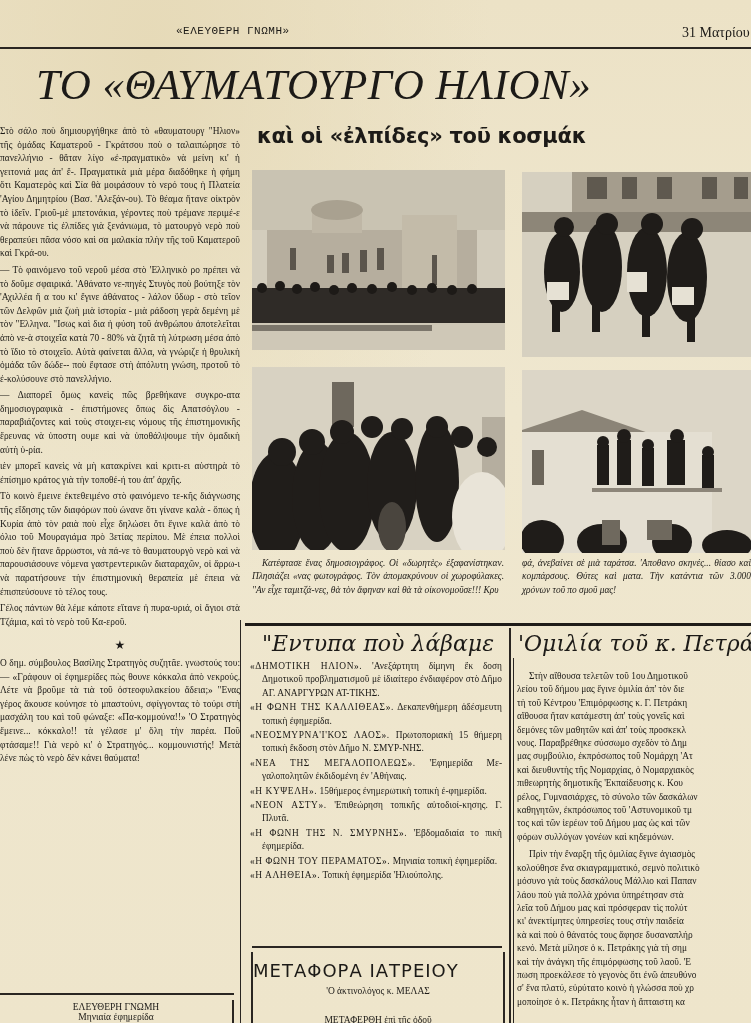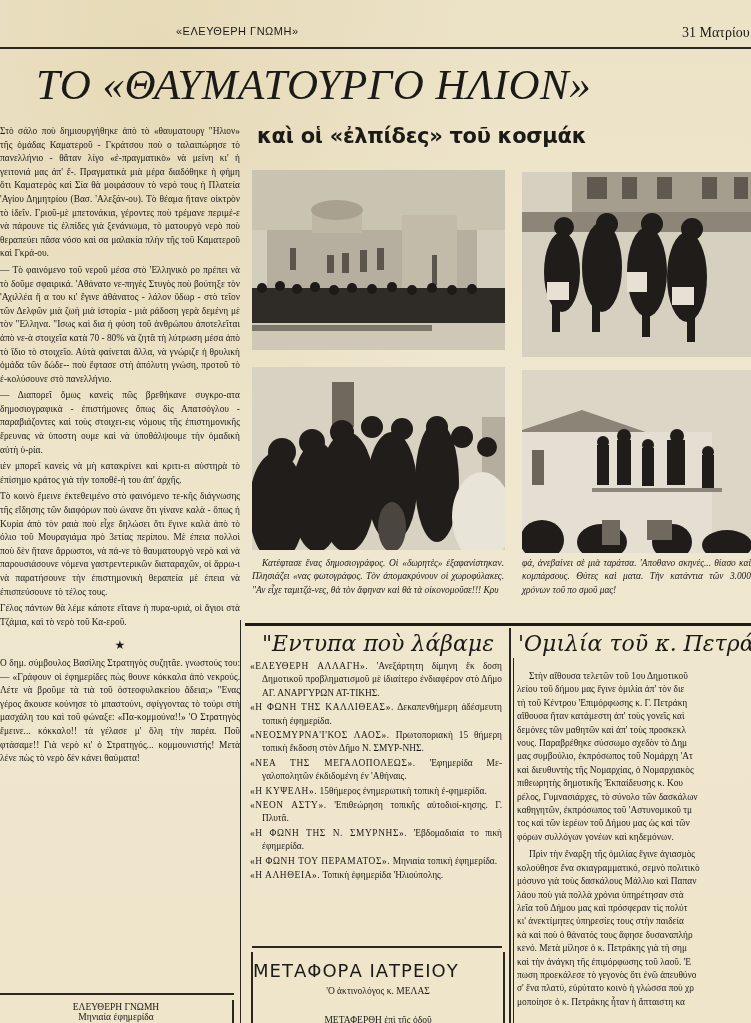--- a/index.html
+++ b/index.html
@@ -2,21 +2,21 @@
 <html><head>
 <meta charset="utf-8">
 <style>
   html,body{margin:0;padding:0;}
   body{width:751px;height:1023px;overflow:hidden;background:#efe6cc;position:relative;
        font-family:"DejaVu Serif","Liberation Serif",serif;color:#1c1a17;}
   .page{position:absolute;inset:0;background:
         radial-gradient(ellipse at 20% 5%,#e6dab8 0%,rgba(230,218,184,0) 40%),
         linear-gradient(180deg,#ece2c6 0%,#efe7cf 40%,#eee5cb 100%);}
   .abs{position:absolute;}
-  .masthead-name{left:176px;top:25px;font-size:11px;letter-spacing:0.5px;font-family:Liberation Sans, sans-serif;}
+  .masthead-name{left:176px;top:25px;font-size:11px;letter-spacing:0.5px;font-family:Liberation Mono, monospace;}
   .masthead-date{left:682px;top:25px;font-size:14px;white-space:nowrap;font-family:"Liberation Serif",serif;}
   .rule-top{left:0;top:47px;width:751px;height:2px;background:#2a2622;}
   .headline{left:36px;top:60px;font-size:43px;font-style:italic;white-space:nowrap;
             font-family:"Liberation Serif",serif;letter-spacing:0.5px;}
   .subhead{left:257px;top:124px;font-size:21px;font-weight:bold;white-space:nowrap;
            font-family:"DejaVu Sans",sans-serif;letter-spacing:-0.3px;}
   .col-left{left:0;top:125px;width:240px;font-size:9.4px;line-height:13.6px;text-align:justify;
             font-family:"Liberation Serif",serif;}
   .col-left p{margin:0 0 3px 0;text-indent:0;}
   .star{text-align:center;font-size:12px;margin:10px 0 4px 0;}
@@ -202,21 +202,21 @@
   </div>
   <div class="abs caption" style="left:522px;top:557px;width:229px;white-space:normal;">
     <p style="text-indent:0">φά, ἀνεβαίνει σὲ μιὰ ταράτσα. 'Αποθανο σκηνές... θίασο καὶ κομπάρσους. Θύτες καὶ ματα. Τὴν κατάντια τῶν 3.000 χρόνων τοῦ πο σμοῦ μας!</p>
   </div>
 
   <div class="abs rule-mid"></div>
   <div class="abs vrule-mid"></div>
 
   <div class="abs h-entypa">"Εντυπα ποὺ λάβαμε</div>
   <div class="abs list-entypa">
-    <div class="item"><span class="name">«ΕΛΕΥΘΕΡΗ ΑΛΛΑΓΗ».</span> <span>'Ανεξάρτητη δίμηνη ἔκ δοση Δημοτικοῦ προβληματισμοῦ μὲ ἰδιαίτερο ἐνδιαφέρον στὸ Δῆμο ΑΓ. ΑΝΑΡΓΥΡΩΝ ΑΤ-ΤΙΚΗΣ.</span></div>
+    <div class="item"><span class="name">«ΔΗΜΟΤΙΚΗ ΗΛΙΟΝ».</span> <span>'Ανεξάρτητη δίμηνη ἔκ δοση Δημοτικοῦ προβληματισμοῦ μὲ ἰδιαίτερο ἐνδιαφέρον στὸ Δῆμο ΑΓ. ΑΝΑΡΓΥΡΩΝ ΑΤ-ΤΙΚΗΣ.</span></div>
     <div class="item"><span class="name">«Η ΦΩΝΗ ΤΗΣ ΚΑΛΛΙΘΕΑΣ».</span> <span>Δεκαπενθήμερη ἀδέσμευτη τοπικὴ ἐφημερίδα.</span></div>
     <div class="item"><span class="name">«ΝΕΟΣΜΥΡΝΑ'Ι'ΚΟΣ ΛΑΟΣ».</span> <span>Πρωτοποριακὴ 15 θήμερη τοπικὴ ἔκδοση στὸν Δῆμο Ν. ΣΜΥΡ-ΝΗΣ.</span></div>
     <div class="item"><span class="name">«ΝΕΑ ΤΗΣ ΜΕΓΑΛΟΠΟΛΕΩΣ».</span> <span>'Εφημερίδα Με-γαλοπολητῶν ἐκδιδομένη ἐν 'Αθήναις.</span></div>
     <div class="item"><span class="name">«Η ΚΥΨΕΛΗ».</span> <span>15θήμερος ἐνημερωτικὴ τοπικὴ ἐ-φημερίδα.</span></div>
     <div class="item"><span class="name">«ΝΕΟΝ ΑΣΤΥ».</span> <span>'Επιθεώρηση τοπικῆς αὐτοδιοί-κησης. Γ. Πλυτᾶ.</span></div>
     <div class="item"><span class="name">«Η ΦΩΝΗ ΤΗΣ Ν. ΣΜΥΡΝΗΣ».</span> <span>'Εβδομαδιαία το πικὴ ἐφημερίδα.</span></div>
     <div class="item"><span class="name">«Η ΦΩΝΗ ΤΟΥ ΠΕΡΑΜΑΤΟΣ».</span> <span>Μηνιαία τοπικὴ ἐφημερίδα.</span></div>
     <div class="item"><span class="name">«Η ΑΛΗΘΕΙΑ».</span> <span>Τοπικὴ ἐφημερίδα 'Ηλιούπολης.</span></div>
   </div>
   <div class="abs rule-entypa"></div>

